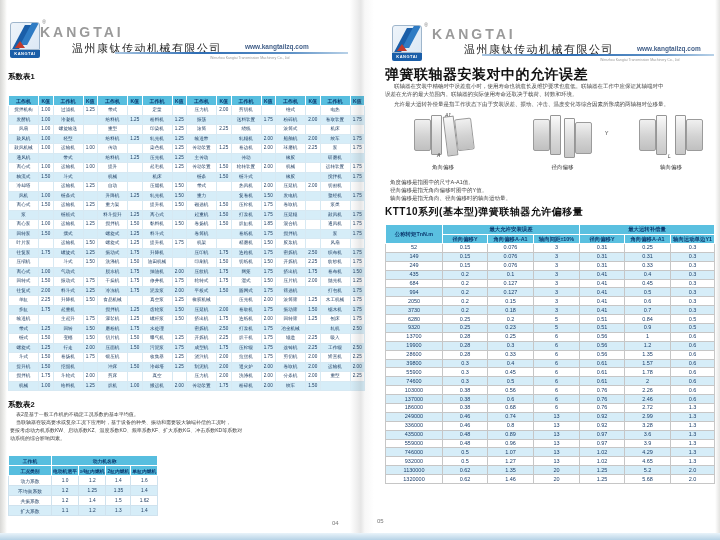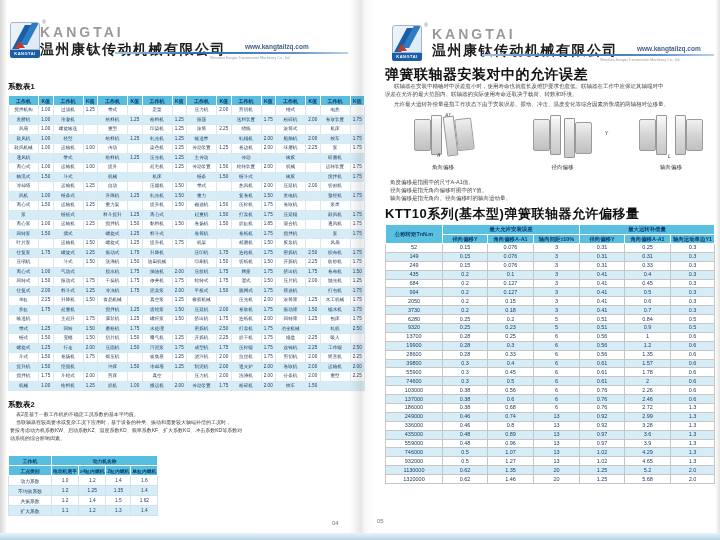--- a/index.html
+++ b/index.html
@@ -29,21 +29,21 @@
     background:linear-gradient(135deg,#eef4fa 0%,#dce9f5 100%);position:relative;overflow:hidden;}
   .logo-stripe1,.logo-stripe2{position:absolute;background:#1a5ea8;width:7px;height:26px;transform:skewX(-28deg);}
   .logo-stripe1{left:7px;top:2px;}
   .logo-stripe2{left:16px;top:-4px;background:#2f7cc4;}
   .logo-tri{position:absolute;left:4px;bottom:1px;width:0;height:0;
     border-left:5px solid transparent;border-right:5px solid transparent;border-bottom:7px solid #c23a2b;}
   .logo-band{width:30px;height:8px;background:#1a5ea8;border-radius:0 0 2px 2px;
     color:#fff;font-size:4px;line-height:8px;text-align:center;letter-spacing:.5px;font-weight:bold;}
   .reg{position:absolute;top:-3px;right:-6px;font-size:5px;color:#777;}
   .brand-name{position:absolute;font-size:14px;font-weight:bold;color:#9a9a9a;letter-spacing:3px;}
-  .brand-company{position:absolute;font-size:14px;font-weight:bold;color:#1c1c1c;letter-spacing:1.5px;}
+  .brand-company{position:absolute;font-size:11px;font-weight:normal;color:#1c1c1c;letter-spacing:1.5px;padding-left:32px;}
   .brand-url{position:absolute;font-size:6.5px;color:#44618a;font-weight:bold;}
   .brand-line{position:absolute;height:2px;
     background:linear-gradient(90deg,#a9c6e2,#2e6db4 35%,#5b8fc5 75%,#b9d2e8);}
   .brand-tagline{position:absolute;font-size:3.5px;color:#9a9a9a;}
 
   .sec-label{position:absolute;font-weight:bold;color:#111;}
 
   
   .t1{position:absolute;left:8px;top:95px;width:340px;border-collapse:collapse;table-layout:fixed;
     font-size:4.6px;color:#16365c;}
@@ -106,21 +106,21 @@
     </div>
     <div class="logo-band">KANGTAI</div>
     <span class="reg">®</span>
   </div>
   <div class="brand-name" style="left:40px;top:24px;">KANGTAI</div>
   <div class="brand-company" style="left:40px;top:41px;">温州康钛传动机械有限公司</div>
   <div class="brand-url" style="left:245px;top:43px;">www.kangtailzq.com</div>
   <div class="brand-line" style="left:115px;top:52px;width:233px;"></div>
   <div class="brand-tagline" style="left:210px;top:56px;">Wenzhou Kangtai Transmission Machinery Co., Ltd</div>
 
-  <div class="sec-label" style="left:8px;top:82px;font-size:7.5px;">系数表1</div>
+  <div class="sec-label" style="left:8px;top:72px;font-size:7.5px;">系数表1</div>
 
   <table class="t1">
     <thead>
       <tr>
           <th>工作机</th>
           <th>K值</th>
           <th>工作机</th>
           <th>K值</th>
           <th>工作机</th>
           <th>K值</th>
@@ -804,21 +804,21 @@
         </div>
     </div>
     <span class="dlabel" style="left:43px;top:41px;">L</span>
     <div class="dcaption">轴向偏移</div>
   </div>
 
   <div class="para" style="left:18px;top:178px;">角度偏移是指图中的尺寸A-A1值。</div>
   <div class="para" style="left:18px;top:186px;">径向偏移是指无角向偏移时图中的Y值。</div>
   <div class="para" style="left:18px;top:194px;">轴向偏移是指无角向、径向偏移时的轴向运动量。</div>
 
-  <div class="title-main" style="left:13px;top:205px;font-size:13px;">KTT10系列(基本型)弹簧联轴器允许偏移量</div>
+  <div class="title-main" style="left:13px;top:205px;font-size:10px;">KTT10系列(基本型)弹簧联轴器允许偏移量</div>
 </div>
 
 <table class="kt">
   <colgroup>
     <col style="width:57px">
       <col style="width:45px">
       <col style="width:46px">
       <col style="width:46px">
     <col style="width:45px">
       <col style="width:46px">

